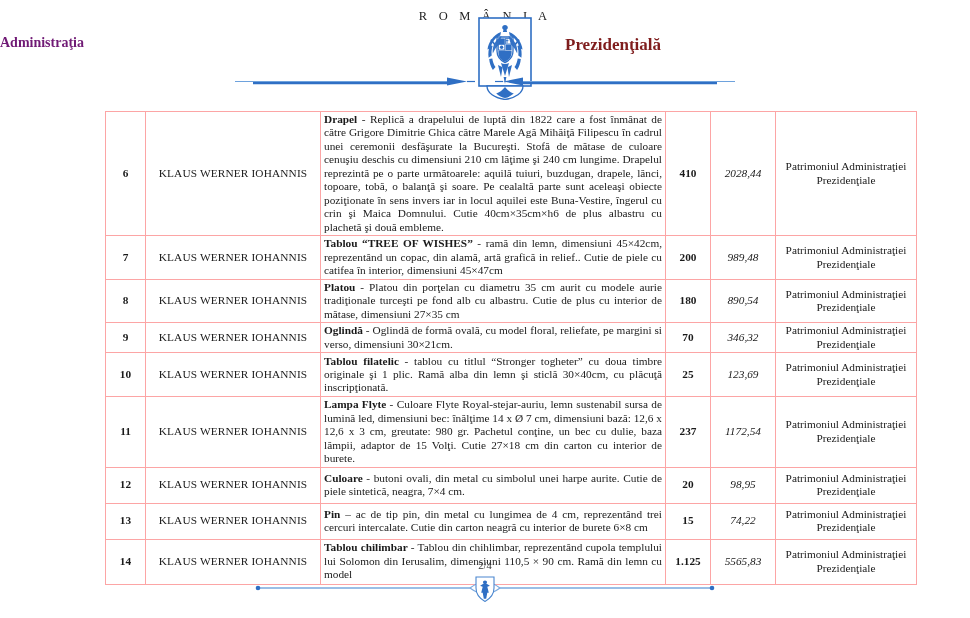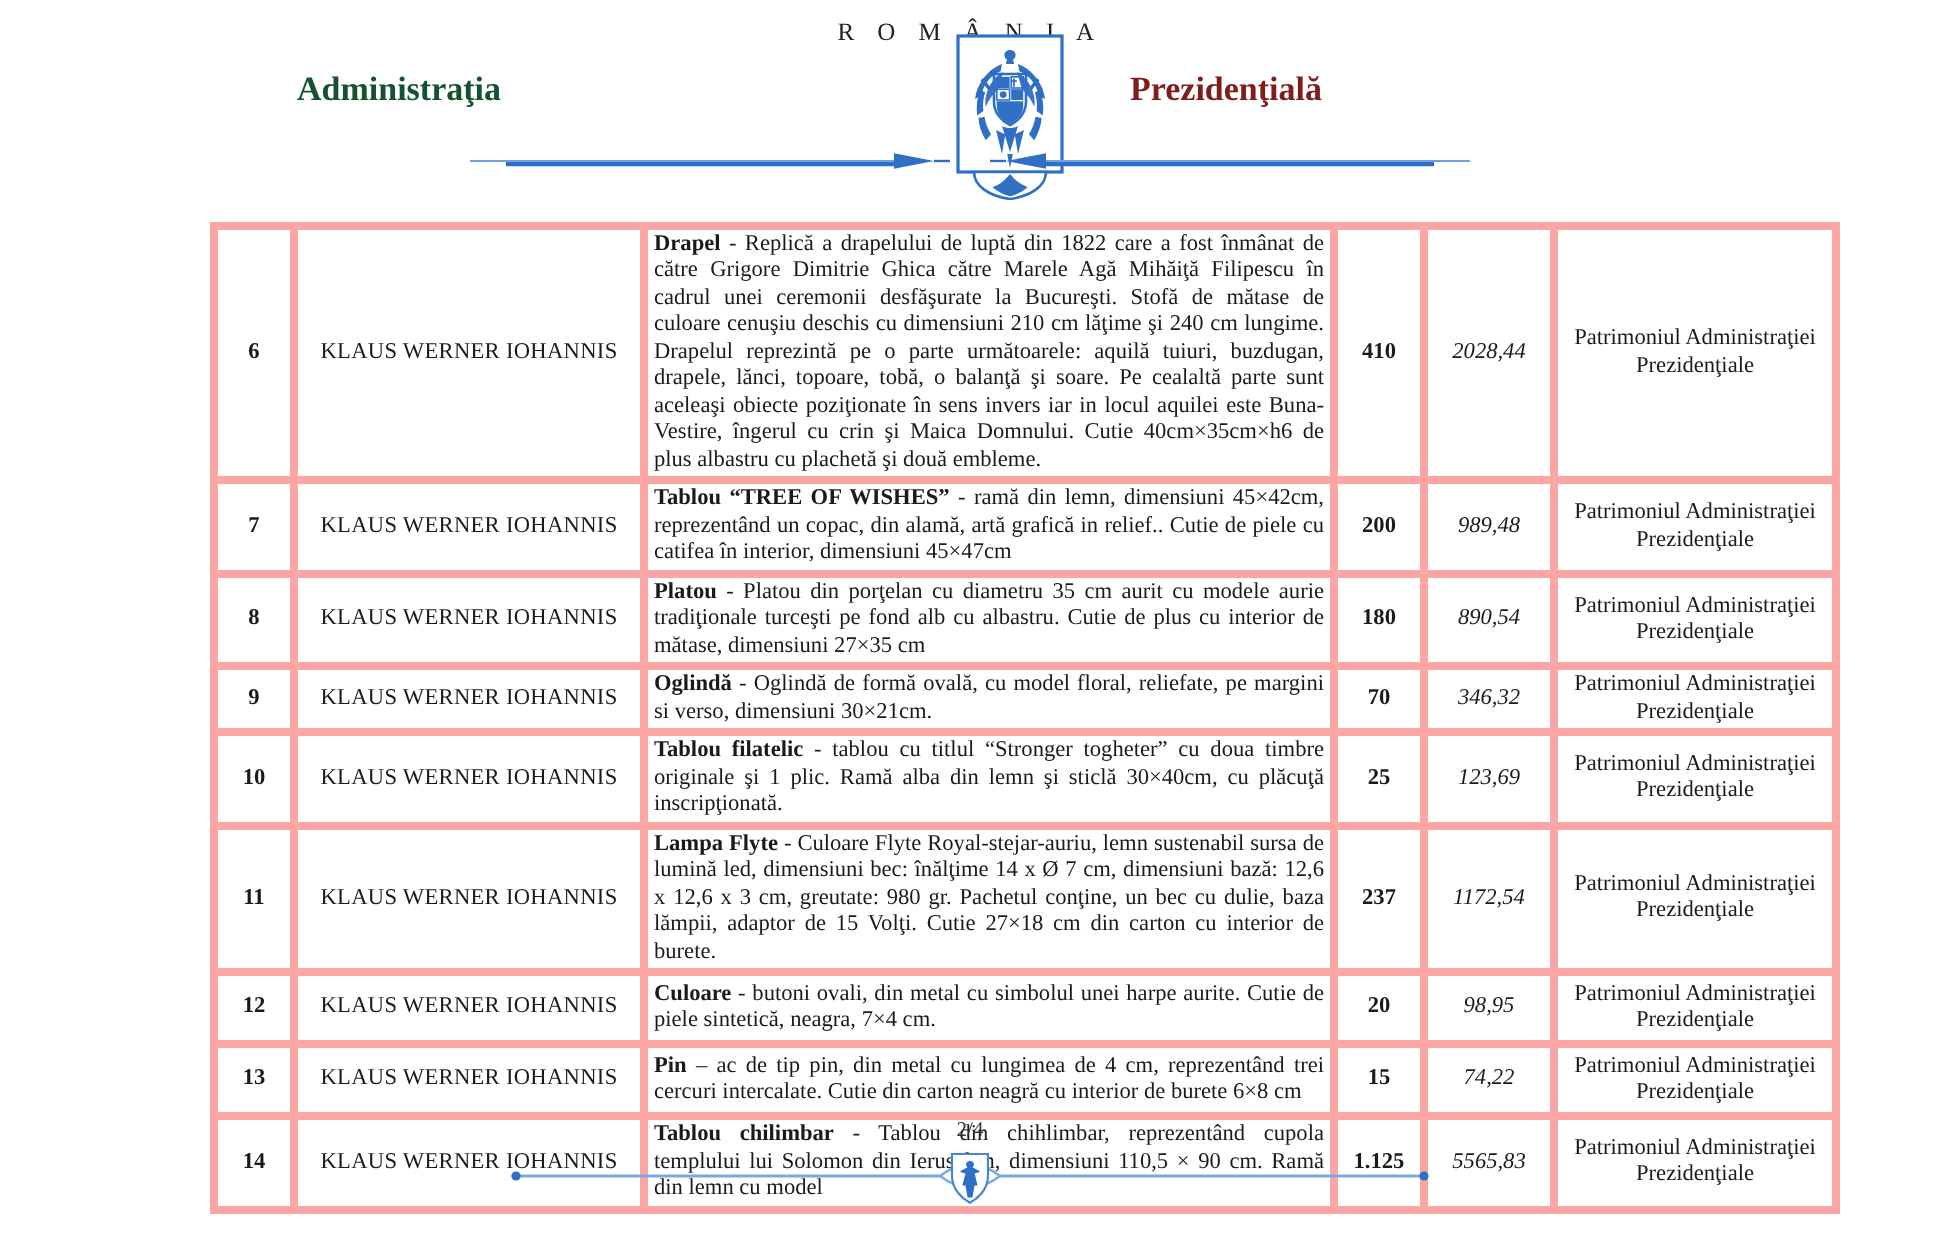--- a/index.html
+++ b/index.html
@@ -32,26 +32,26 @@
     font-size: 12.5px;
     letter-spacing: 4.2px;
     color: #222;
     font-family: "Liberation Serif", serif;
   }
   .header-word-left {
     position: absolute;
     top: 35px;
     left: 0;
     width: 485px;
-    text-align: center;
+    text-align: left;
     padding-right: 86px;
     box-sizing: border-box;
     font-weight: bold;
-    font-size: 17px;
-    color: #14532d;
+    font-size: 14px;
+    color: #701a75;
   }
   .header-word-right {
     position: absolute;
     top: 35px;
     left: 485px;
     width: 485px;
     text-align: left;
     padding-left: 80px;
     box-sizing: border-box;
     font-weight: bold;
@@ -86,21 +86,21 @@
     left: 105px;
     top: 111px;
     width: 811px;
   }
   table.inv {
     border-collapse: collapse;
     width: 811px;
     table-layout: fixed;
   }
   table.inv td {
-    border: 4px solid #fca5a5;
+    border: 1px solid #fca5a5;
     vertical-align: middle;
     padding: 1px 3px;
     font-size: 11.3px;
     line-height: 1.195;
   }
   col.c-idx   { width: 40px; }
   col.c-name  { width: 175px; }
   col.c-desc  { width: 345px; }
   col.c-qty   { width: 45px; }
   col.c-val   { width: 65px; }

